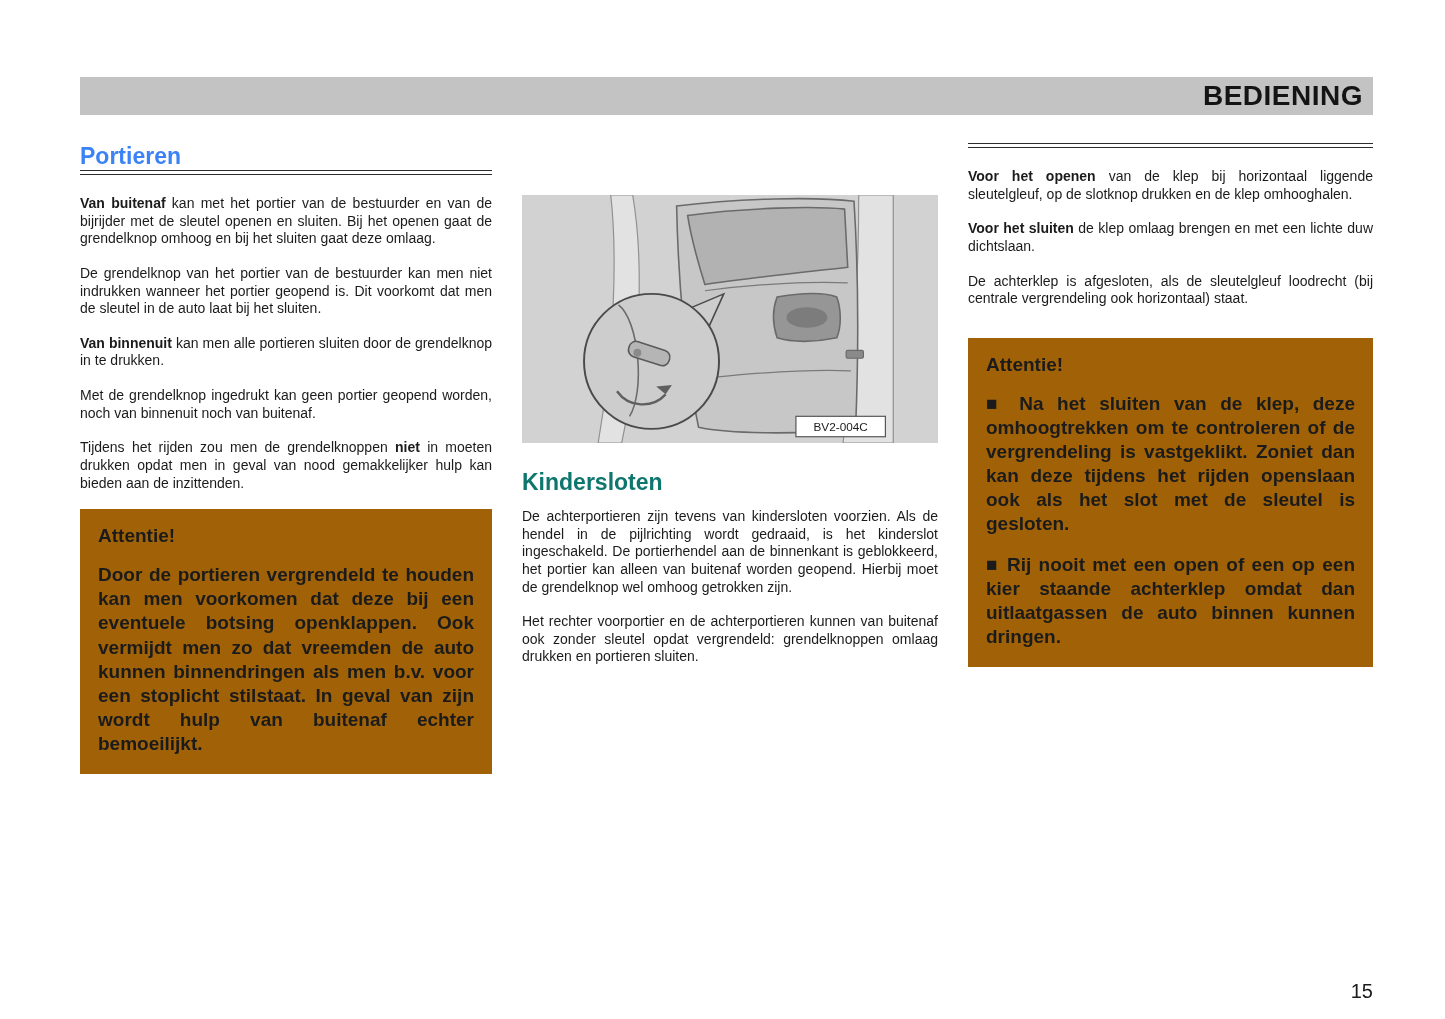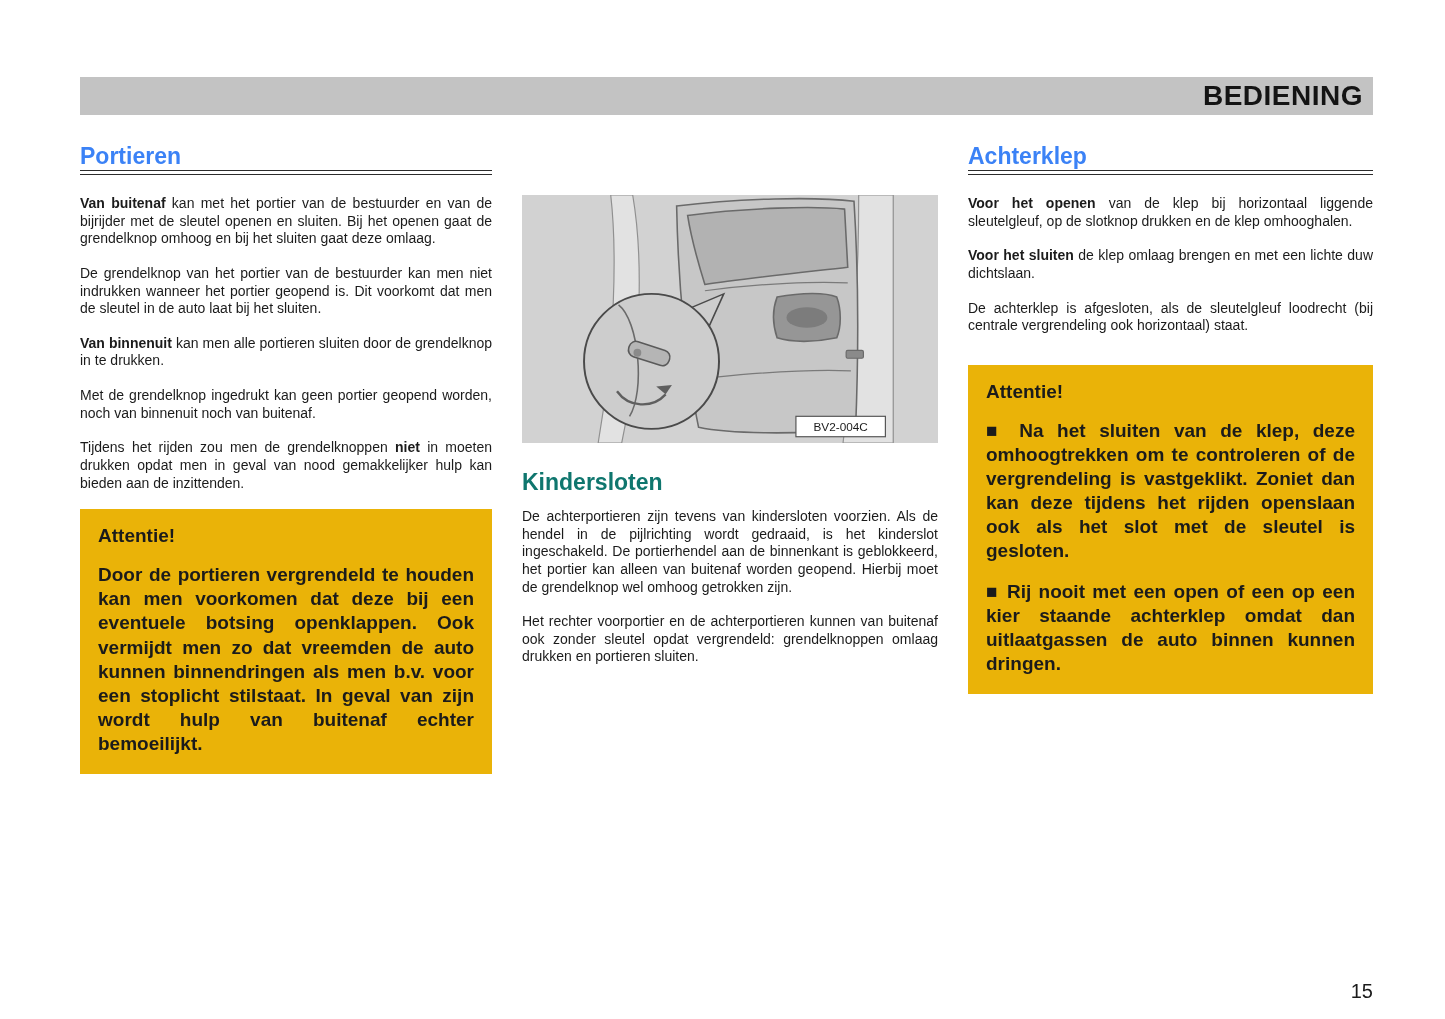--- a/index.html
+++ b/index.html
@@ -31,21 +31,21 @@
     border-top:1.6px solid #2c2c2c;
     border-bottom:1.6px solid #2c2c2c;
     margin-bottom:20px;
   }
 
   p.body { font-size:14px; line-height:1.26; text-align:justify; margin-bottom:17px; }
   .lead { font-weight:bold; }
   .bold { font-weight:bold; }
 
   .attention {
-    background:#eab308;
+    background:#a16207;
     padding:16px 18px 18px 18px;
     margin-top:16px;
   }
   .attention .att-title { font-size:19px; font-weight:bold; margin-bottom:16px; }
   .attention p { font-size:19px; line-height:1.27; font-weight:bold; text-align:justify; margin-bottom:16px; }
   .attention p:last-child { margin-bottom:0; }
 
   .figure {
     margin-top:52px;
     height:248px;
@@ -128,21 +128,20 @@
         </svg>
       </div>
 
       <div class="sub-heading">Kindersloten</div>
 
       <p class="body">De achterportieren zijn tevens van kindersloten voorzien. Als de hendel in de pijlrichting wordt gedraaid, is het kinderslot ingeschakeld. De portierhendel aan de binnenkant is geblokkeerd, het portier kan alleen van buitenaf worden geopend. Hierbij moet de grendelknop wel omhoog getrokken zijn.</p>
       <p class="body">Het rechter voorportier en de achterportieren kunnen van buitenaf ook zonder sleutel opdat vergrendeld: grendelknoppen omlaag drukken en portieren sluiten.</p>
     </div>
 
     <div class="col">
-      <div class="section-heading">Achterklep</div>
       <div class="rule"></div>
 
       <p class="body"><span class="lead">Voor het openen</span><span> van de klep bij horizontaal liggende sleutelgleuf, op de slotknop drukken en de klep omhooghalen.</span></p>
 
       <p class="body"><span class="lead">Voor het sluiten</span><span> de klep omlaag brengen en met een lichte duw dichtslaan.</span></p>
 
       <p class="body">De achterklep is afgesloten, als de sleutelgleuf loodrecht (bij centrale vergrendeling ook horizontaal) staat.</p>
 
       <div class="attention" style="margin-top:30px;">
         <div class="att-title">Attentie!</div>

